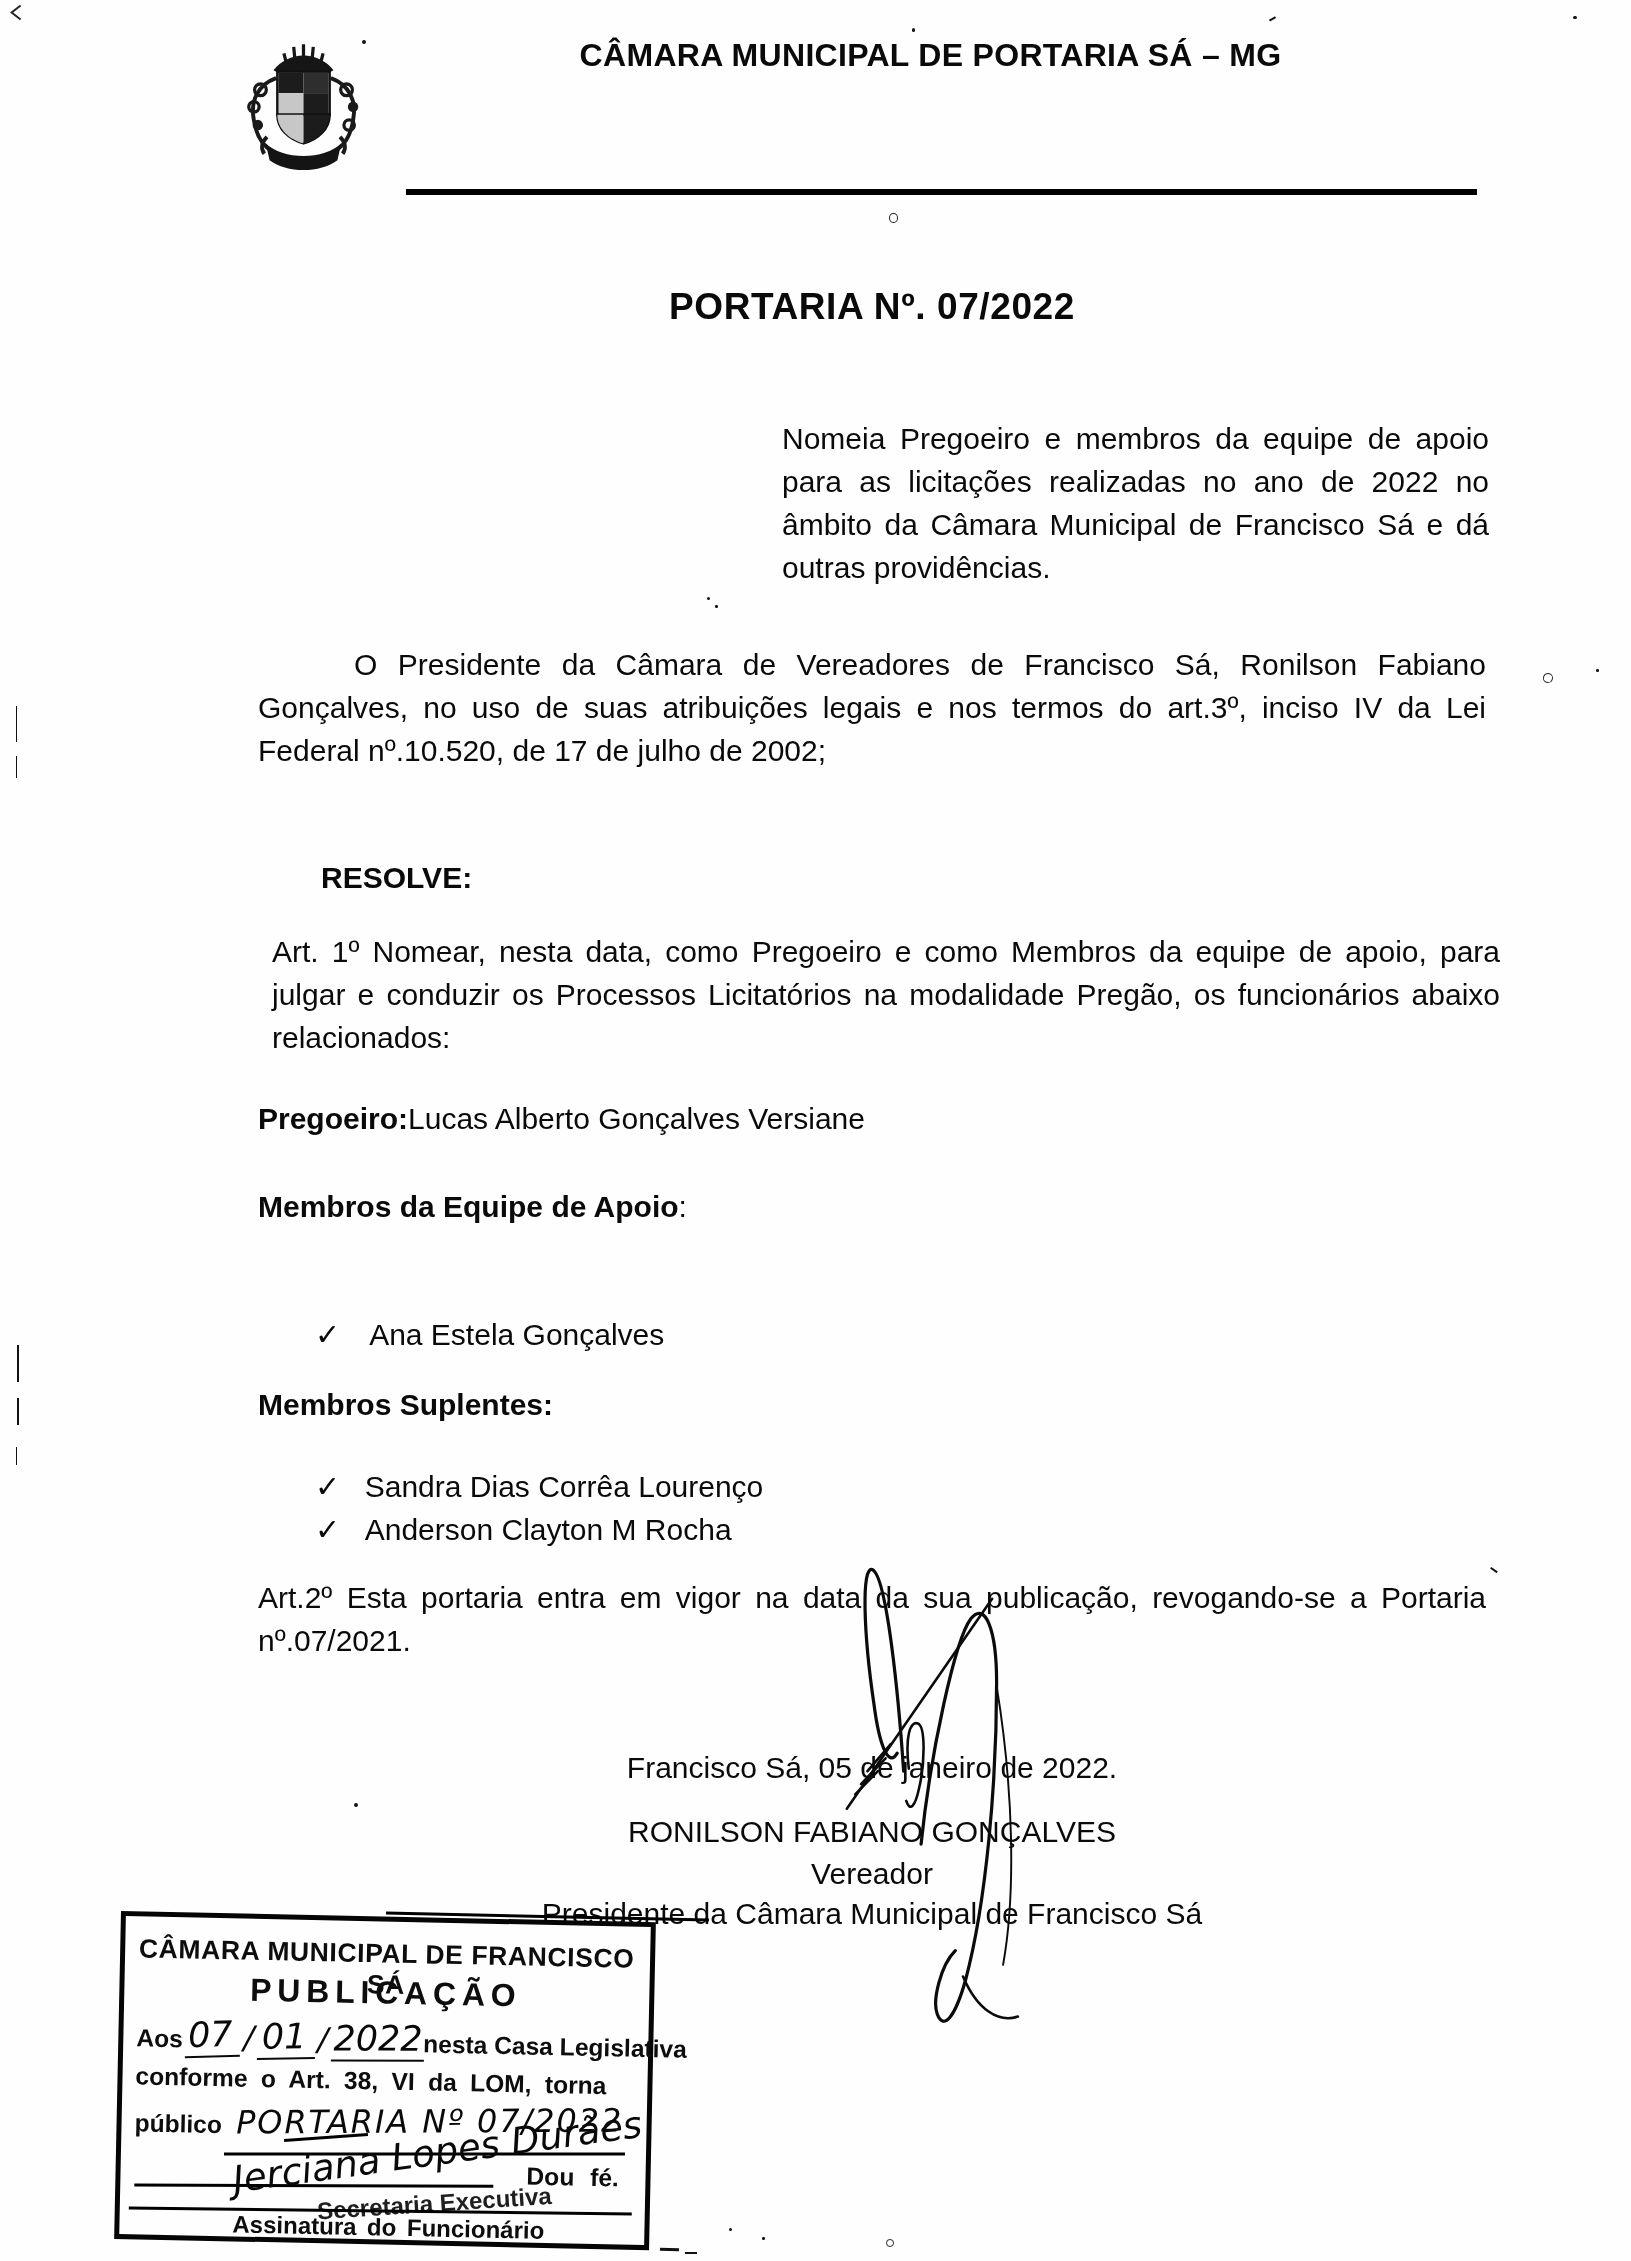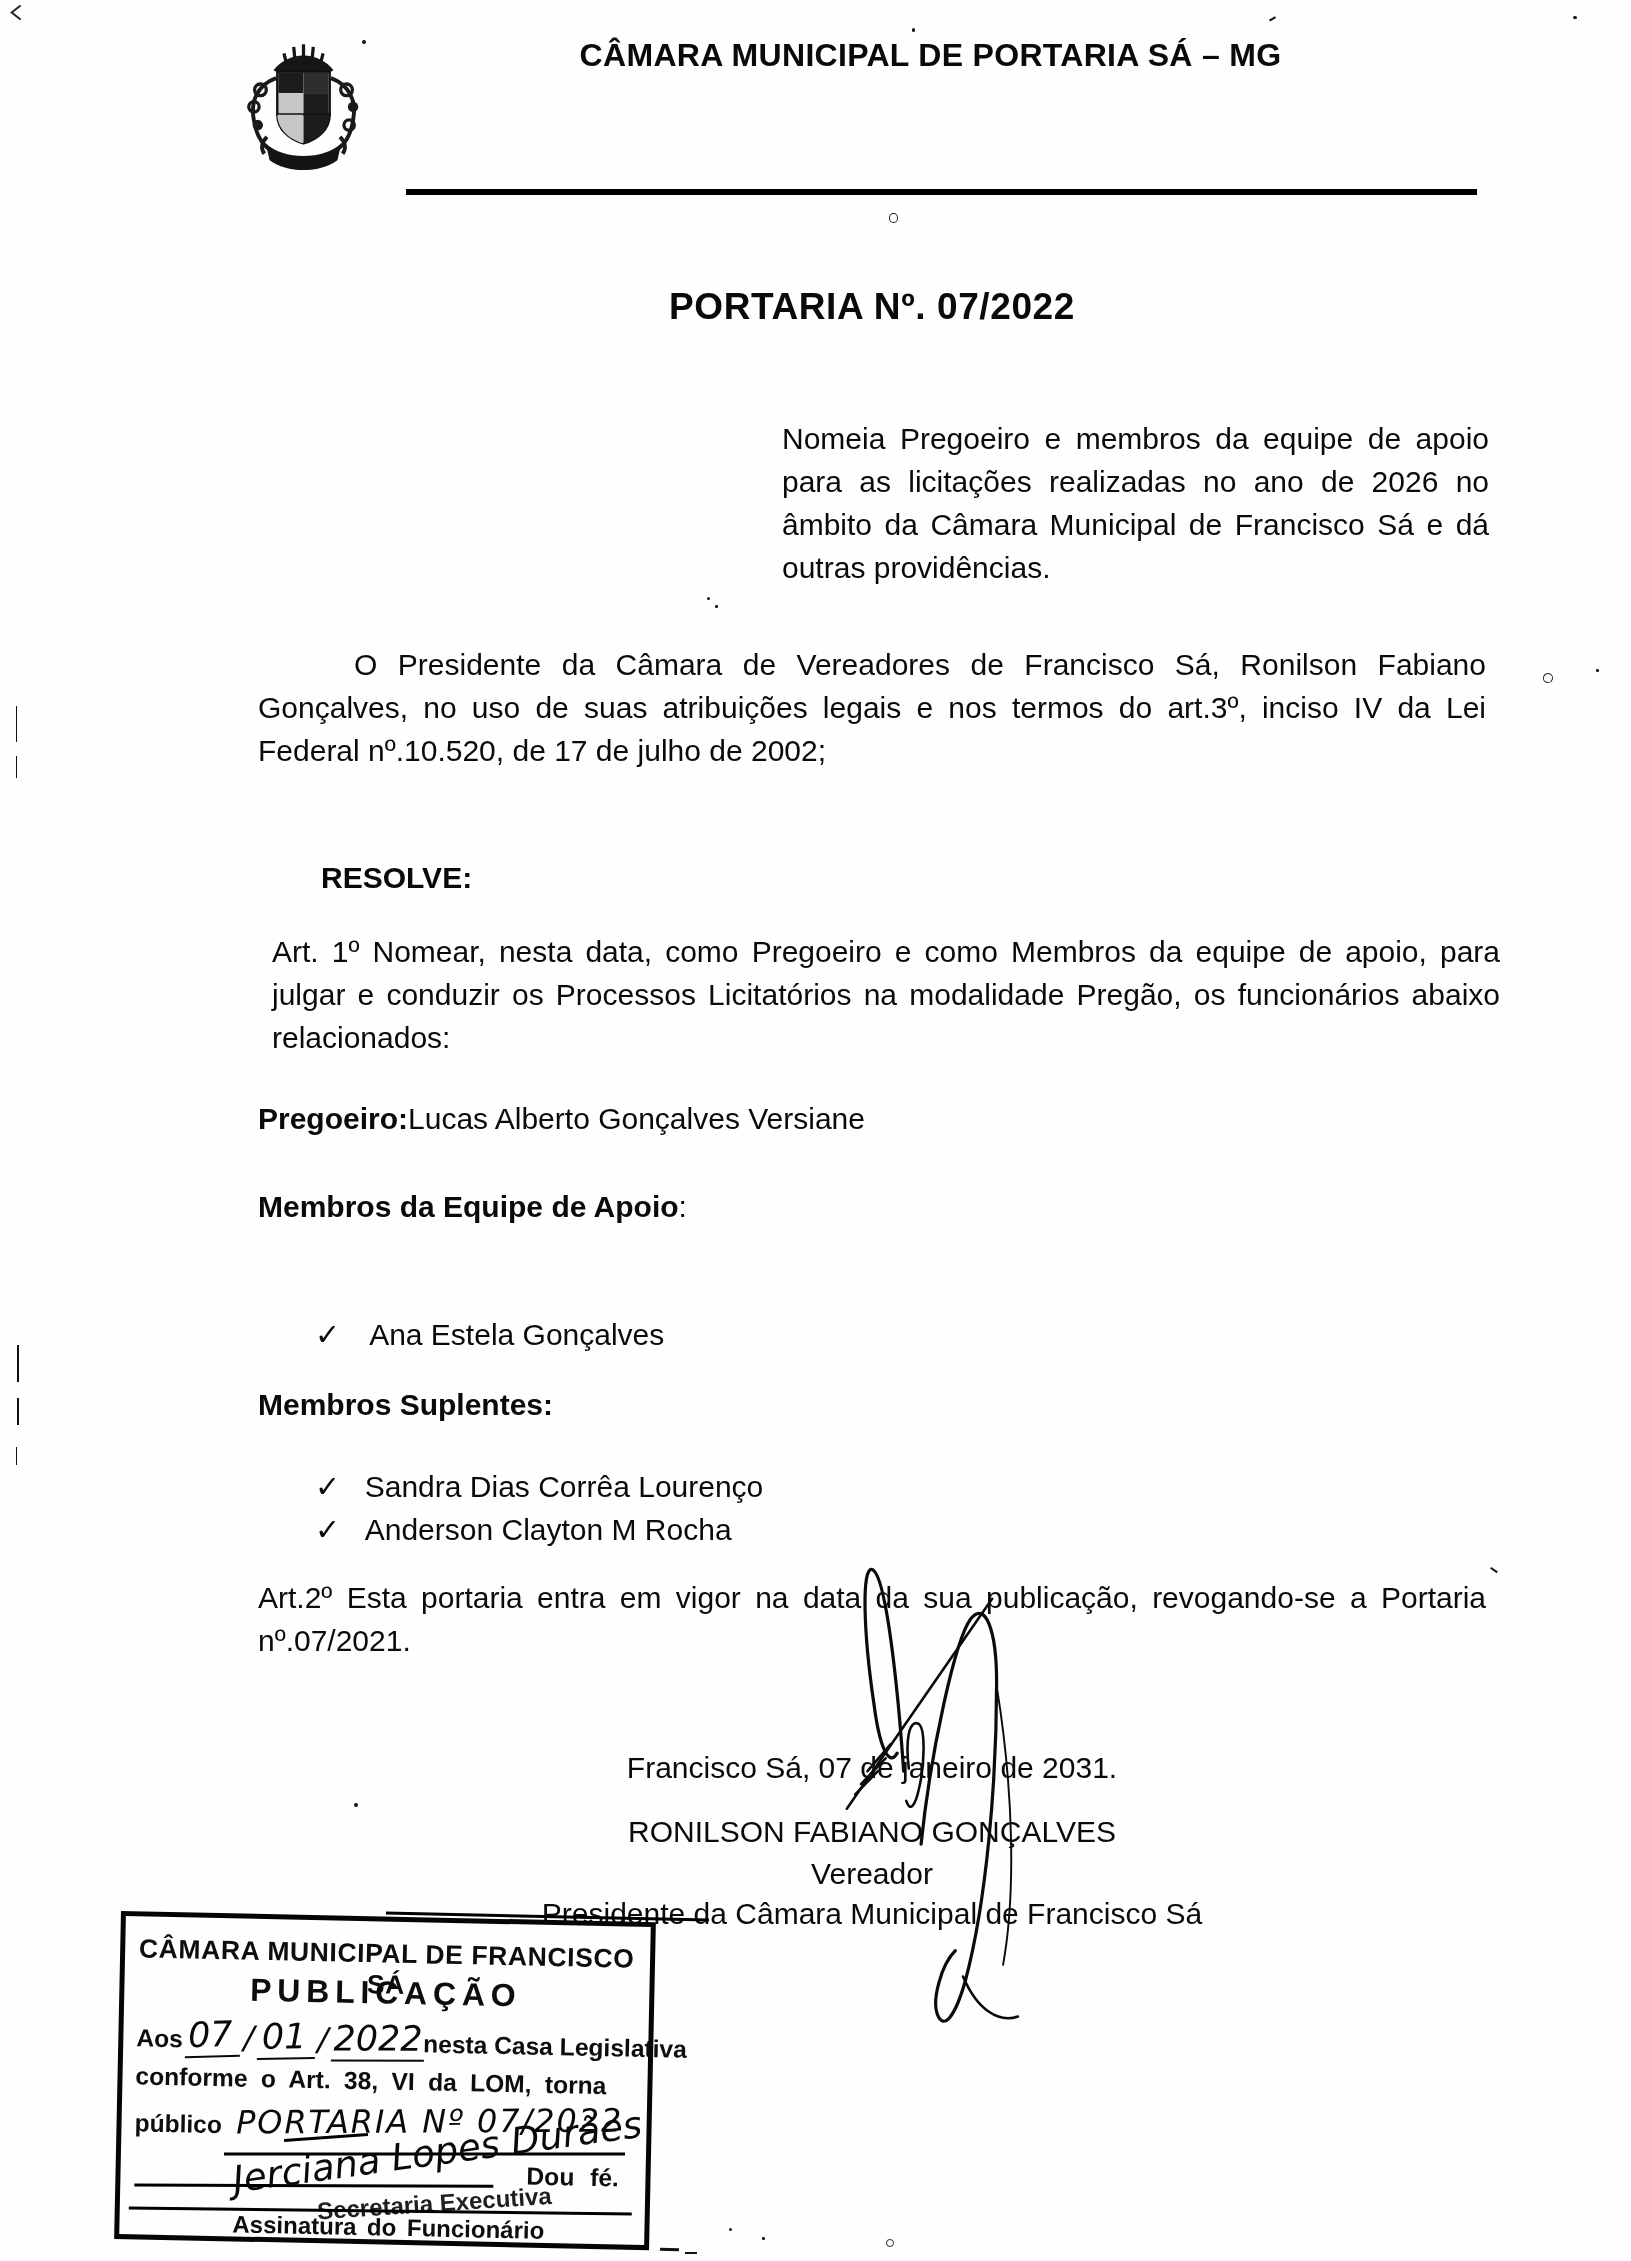--- a/index.html
+++ b/index.html
@@ -67,42 +67,42 @@
   </div>
 
   <div class="abs center" style="left:362px;top:37px;width:1137px;">
     <div class="header-org">CÂMARA MUNICIPAL DE PORTARIA SÁ – MG</div>
   </div>
 
   <div class="abs rule" style="left:406px;top:189px;width:1071px;height:5.8px;"></div>
 
   <div class="abs center doc-title" style="left:258px;top:286px;width:1228px;">PORTARIA Nº. 07/2022</div>
 
-  <div class="abs body-text" style="left:782px;top:417px;width:707px;">Nomeia Pregoeiro e membros da equipe de apoio para as licitações realizadas no ano de 2026 no âmbito da Câmara Municipal de Francisco Sá e dá outras providências.</div>
+  <div class="abs body-text" style="left:782px;top:417px;width:707px;">Nomeia Pregoeiro e membros da equipe de apoio para as licitações realizadas no ano de 2022 no âmbito da Câmara Municipal de Francisco Sá e dá outras providências.</div>
 
   <div class="abs body-text" style="left:258px;top:643px;width:1228px;text-indent:96px;">O Presidente da Câmara de Vereadores de Francisco Sá, Ronilson Fabiano Gonçalves, no uso de suas atribuições legais e nos termos do art.3º, inciso IV da Lei Federal nº.10.520, de 17 de julho de 2002;</div>
 
   <div class="abs b" style="left:321px;top:861px;font-size:30px;">RESOLVE:</div>
 
   <div class="abs body-text" style="left:258px;top:930px;width:1228px;margin-left:14px;">Art. 1º Nomear, nesta data, como Pregoeiro e como Membros da equipe de apoio, para julgar e conduzir os Processos Licitatórios na modalidade Pregão, os funcionários abaixo relacionados:</div>
 
   <div class="abs" style="left:258px;top:1102px;font-size:30px;"><span class="b">Pregoeiro:</span><span>Lucas Alberto Gonçalves Versiane</span></div>
 
   <div class="abs" style="left:258px;top:1190px;font-size:30px;"><span class="b">Membros da Equipe de Apoio</span><span>:</span></div>
 
   <div class="abs" style="left:315px;top:1317px;font-size:30px;"><span class="check">✓</span><span style="margin-left:29px;">Ana Estela Gonçalves</span></div>
 
   <div class="abs b" style="left:258px;top:1388px;font-size:30px;">Membros Suplentes:</div>
 
   <div class="abs" style="left:315px;top:1469px;font-size:30px;"><span class="check">✓</span><span style="margin-left:24.6px;">Sandra Dias Corrêa Lourenço</span></div>
   <div class="abs" style="left:315px;top:1512px;font-size:30px;"><span class="check">✓</span><span style="margin-left:24.6px;">Anderson Clayton M Rocha</span></div>
 
   <div class="abs body-text" style="left:258px;top:1576px;width:1228px;">Art.2º Esta portaria entra em vigor na data da sua publicação, revogando-se a Portaria nº.07/2021.</div>
 
-  <div class="abs center sig-line-name" style="left:258px;top:1751px;width:1228px;">Francisco Sá, 07 de janeiro de 2031.</div>
+  <div class="abs center sig-line-name" style="left:258px;top:1751px;width:1228px;">Francisco Sá, 05 de janeiro de 2022.</div>
   <div class="abs center sig-line-name" style="left:258px;top:1815px;width:1228px;">RONILSON FABIANO GONÇALVES</div>
   <div class="abs center sig-line-name" style="left:258px;top:1857px;width:1228px;">Vereador</div>
   <div class="abs center sig-line-name" style="left:258px;top:1897px;width:1228px;">Presidente da Câmara Municipal de Francisco Sá</div>
 
   <div class="abs rule" style="left:386px;top:1915px;width:323px;height:2.6px;transform:rotate(1.2deg);"></div>
 
   <div class="abs" style="left:808px;top:1531px;width:323px;height:523px;">
     <svg class="sig-svg" width="323" height="523" viewBox="0 0 500 810">
       <path stroke-width="5" d="M148 372 C140 255 122 72 100 60 C82 52 86 160 102 268 C110 330 124 368 138 344"></path>
       <path stroke-width="4" d="M156 368 C150 318 158 294 170 298 C182 302 181 360 172 398 C166 426 158 436 152 418"></path>

